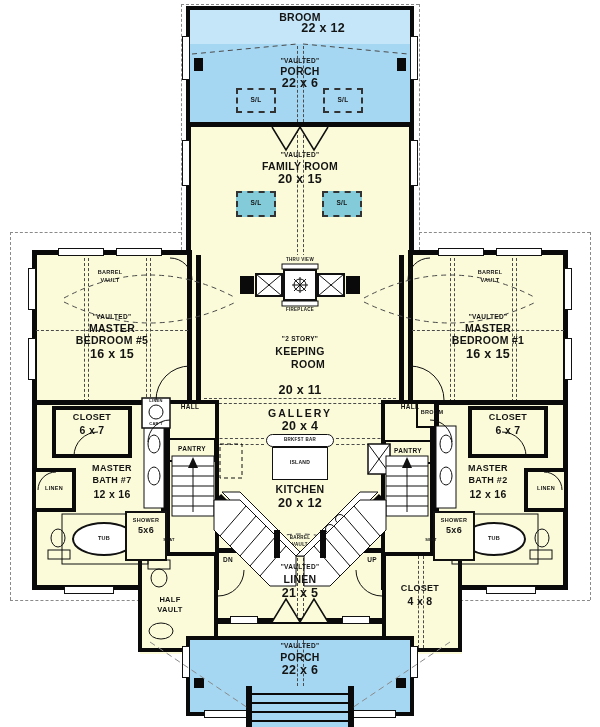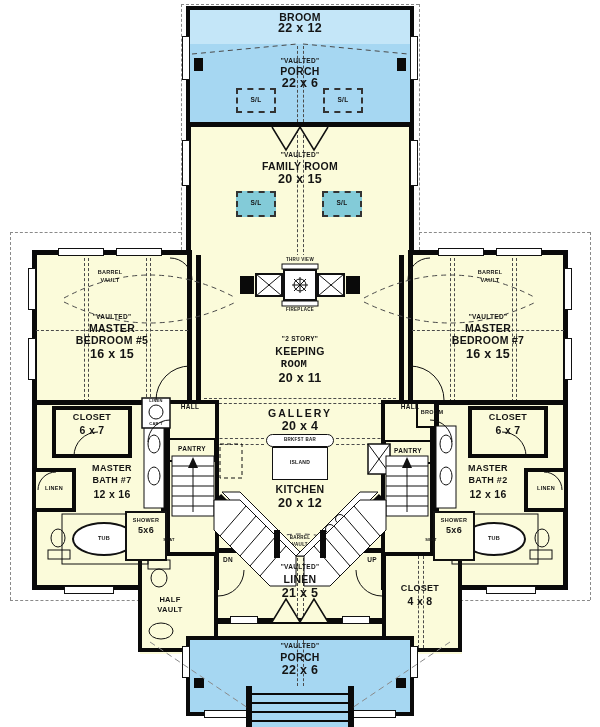--- a/index.html
+++ b/index.html
@@ -250,21 +250,21 @@
     <path d="M38,490 A18,18 0 0 1 56,472" fill="none" stroke="#111"></path>
     <path d="M562,490 A18,18 0 0 0 544,472" fill="none" stroke="#111"></path>
     <path d="M170,258 A22,22 0 0 1 192,280" fill="none" stroke="#111"></path>
     <path d="M430,258 A22,22 0 0 0 408,280" fill="none" stroke="#111"></path>
   </svg>
 
   <div style="position:absolute;left:266px;top:434px;width:68px;height:13px;background:#fff;border:1.5px solid #111;border-radius:7px;box-sizing:border-box;"></div>
   <div style="position:absolute;left:272px;top:447px;width:56px;height:33px;background:#fff;border:1.5px solid #111;box-sizing:border-box;"></div>
 
   <div class="lbl s10" style="left:255px;top:12px;width:90px;">BROOM</div>
-  <div class="lbl s12" style="left:255px;top:22px;width:90px;">22 x 12</div>
+  <div class="lbl s12" style="left:255px;top:22px;width:90px;text-align:right;">22 x 12</div>
   <div class="lbl s6" style="left:250px;top:58px;width:100px;">"VAULTED"</div>
   <div class="lbl s10" style="left:250px;top:66px;width:100px;">PORCH</div>
   <div class="lbl s12" style="left:250px;top:77px;width:100px;">22 x 6</div>
   <div class="lbl s6" style="left:236px;top:97px;width:40px;">S/L</div>
   <div class="lbl s6" style="left:323px;top:97px;width:40px;">S/L</div>
 
   <div class="lbl s6" style="left:250px;top:152px;width:100px;">"VAULTED"</div>
   <div class="lbl s10" style="left:230px;top:161px;width:140px;">FAMILY ROOM</div>
   <div class="lbl s12" style="left:250px;top:173px;width:100px;">20 x 15</div>
   <div class="lbl s6" style="left:236px;top:200px;width:40px;">S/L</div>
@@ -276,27 +276,27 @@
   <div class="lbl s5" style="left:462px;top:278px;width:56px;">VAULT</div>
   <div class="lbl s4" style="left:268px;top:258px;width:64px;">THRU VIEW</div>
   <div class="lbl s4" style="left:268px;top:308px;width:64px;">FIREPLACE</div>
 
   <div class="lbl s6" style="left:62px;top:314px;width:100px;">"VAULTED"</div>
   <div class="lbl s10" style="left:62px;top:323px;width:100px;">MASTER</div>
   <div class="lbl s10" style="left:52px;top:335px;width:120px;">BEDROOM #5</div>
   <div class="lbl s12" style="left:62px;top:348px;width:100px;">16 x 15</div>
   <div class="lbl s6" style="left:438px;top:314px;width:100px;">"VAULTED"</div>
   <div class="lbl s10" style="left:438px;top:323px;width:100px;">MASTER</div>
-  <div class="lbl s10" style="left:428px;top:335px;width:120px;">BEDROOM #7</div>
+  <div class="lbl s10" style="left:428px;top:335px;width:120px;">BEDROOM #1</div>
   <div class="lbl s12" style="left:438px;top:348px;width:100px;">16 x 15</div>
 
   <div class="lbl s6" style="left:250px;top:336px;width:100px;">"2 STORY"</div>
   <div class="lbl s10" style="left:250px;top:346px;width:100px;">KEEPING</div>
-  <div class="lbl s10" style="left:244px;top:359px;width:100px;font-family:Liberation Mono, monospace;">ROOM</div>
-  <div class="lbl s12" style="left:250px;top:372px;width:100px;">20 x 11</div>
+  <div class="lbl s10" style="left:258px;top:359px;width:100px;">ROOM</div>
+  <div class="lbl s12" style="left:250px;top:384px;width:100px;">20 x 11</div>
 
   <div class="lbl s10" style="left:240px;top:408px;width:120px;letter-spacing:2px;">GALLERY</div>
   <div class="lbl s12" style="left:250px;top:420px;width:100px;">20 x 4</div>
   <div class="lbl" style="left:266px;top:438px;width:68px;font-size:4.5px;">BRKFST BAR</div>
   <div class="lbl" style="left:272px;top:460px;width:56px;font-size:5px;">ISLAND</div>
   <div class="lbl s10" style="left:240px;top:484px;width:120px;">KITCHEN</div>
   <div class="lbl s12" style="left:250px;top:497px;width:100px;">20 x 12</div>
 
   <div class="lbl s9" style="left:57px;top:413px;width:70px;">CLOSET</div>
   <div class="lbl s10" style="left:57px;top:425px;width:70px;">6 x 7</div>

